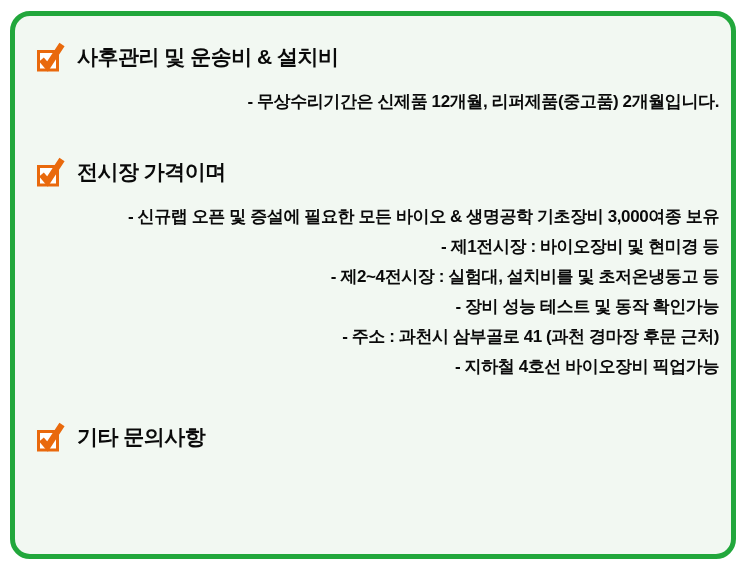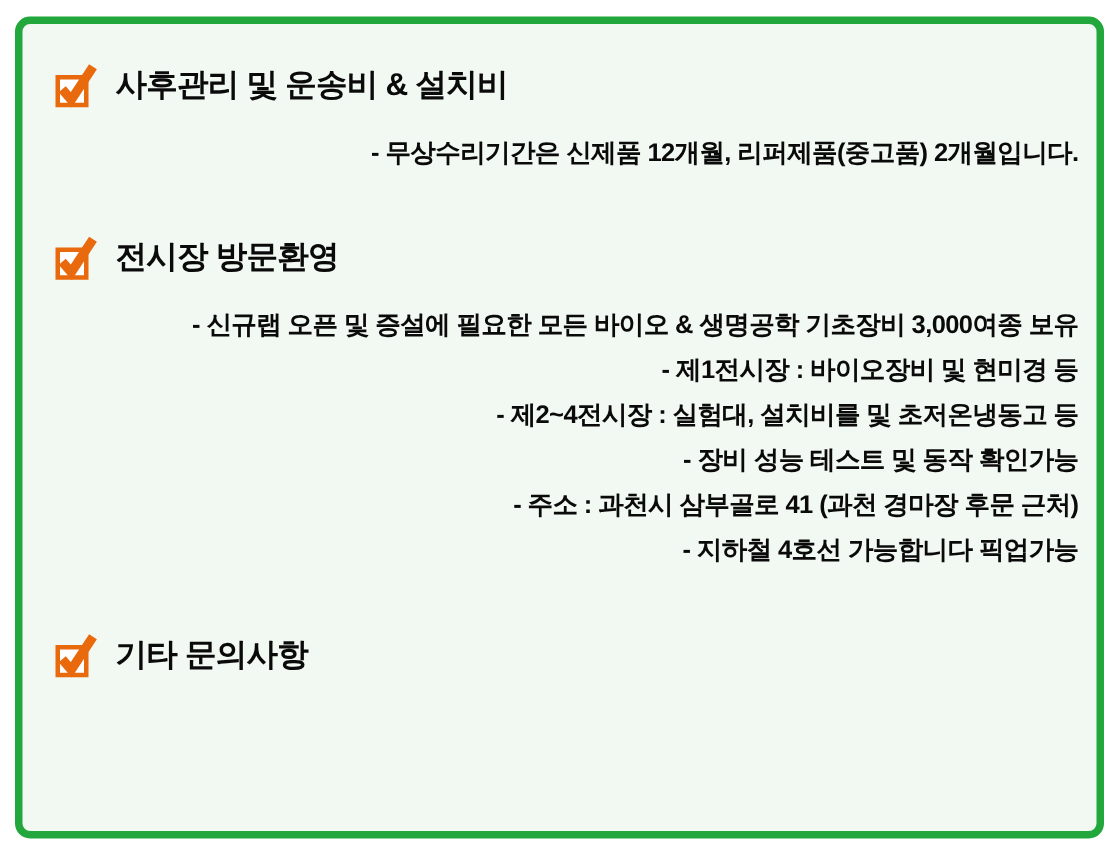--- a/index.html
+++ b/index.html
@@ -17,21 +17,21 @@
     overflow: hidden;
   }
   .panel {
     position: absolute;
     left: 10px;
     top: 11px;
     right: 4px;
     bottom: 3px;
     box-sizing: border-box;
     border: 5px solid #22a73c;
-    border-radius: 10px;
+    border-radius: 20px;
     background: #f2f8f2;
     padding: 26px 12px 18px 22px;
   }
   .section { margin: 0 0 40px 0; }
   .section:last-child { margin-bottom: 0; }
   .heading {
     display: flex;
     align-items: center;
     gap: 13px;
     margin: 0 0 15px 0;
@@ -80,29 +80,29 @@
     </section>
 
     <section class="section">
       <h2 class="heading">
         <span class="check-icon">
           <svg width="27" height="29" viewBox="0 0 27 29" xmlns="http://www.w3.org/2000/svg">
             <rect x="1.5" y="8.5" width="19" height="18.5" fill="#ffffff" stroke="#e9690d" stroke-width="3"></rect>
             <polyline points="4.5,16.5 10.5,23.5 25,1.5" fill="none" stroke="#e9690d" stroke-width="6.2" stroke-linecap="butt" stroke-linejoin="miter"></polyline>
           </svg>
         </span>
-        <span>전시장 방문환영</span>
+        <span>전시장 가격이며</span>
       </h2>
       <ul class="items">
         <li>- 신규랩 오픈 및 증설에 필요한 모든 바이오 &amp; 생명공학 기초장비 3,000여종 보유</li>
         <li>- 제1전시장 : 바이오장비 및 현미경 등</li>
         <li>- 제2~4전시장 : 실험대, 설치비를 및 초저온냉동고 등</li>
         <li>- 장비 성능 테스트 및 동작 확인가능</li>
         <li>- 주소 : 과천시 삼부골로 41 (과천 경마장 후문 근처)</li>
-        <li>- 지하철 4호선 가능합니다 픽업가능</li>
+        <li>- 지하철 4호선 바이오장비 픽업가능</li>
       </ul>
     </section>
 
     <section class="section">
       <h2 class="heading">
         <span class="check-icon">
           <svg width="27" height="29" viewBox="0 0 27 29" xmlns="http://www.w3.org/2000/svg">
             <rect x="1.5" y="8.5" width="19" height="18.5" fill="#ffffff" stroke="#e9690d" stroke-width="3"></rect>
             <polyline points="4.5,16.5 10.5,23.5 25,1.5" fill="none" stroke="#e9690d" stroke-width="6.2" stroke-linecap="butt" stroke-linejoin="miter"></polyline>
           </svg>

